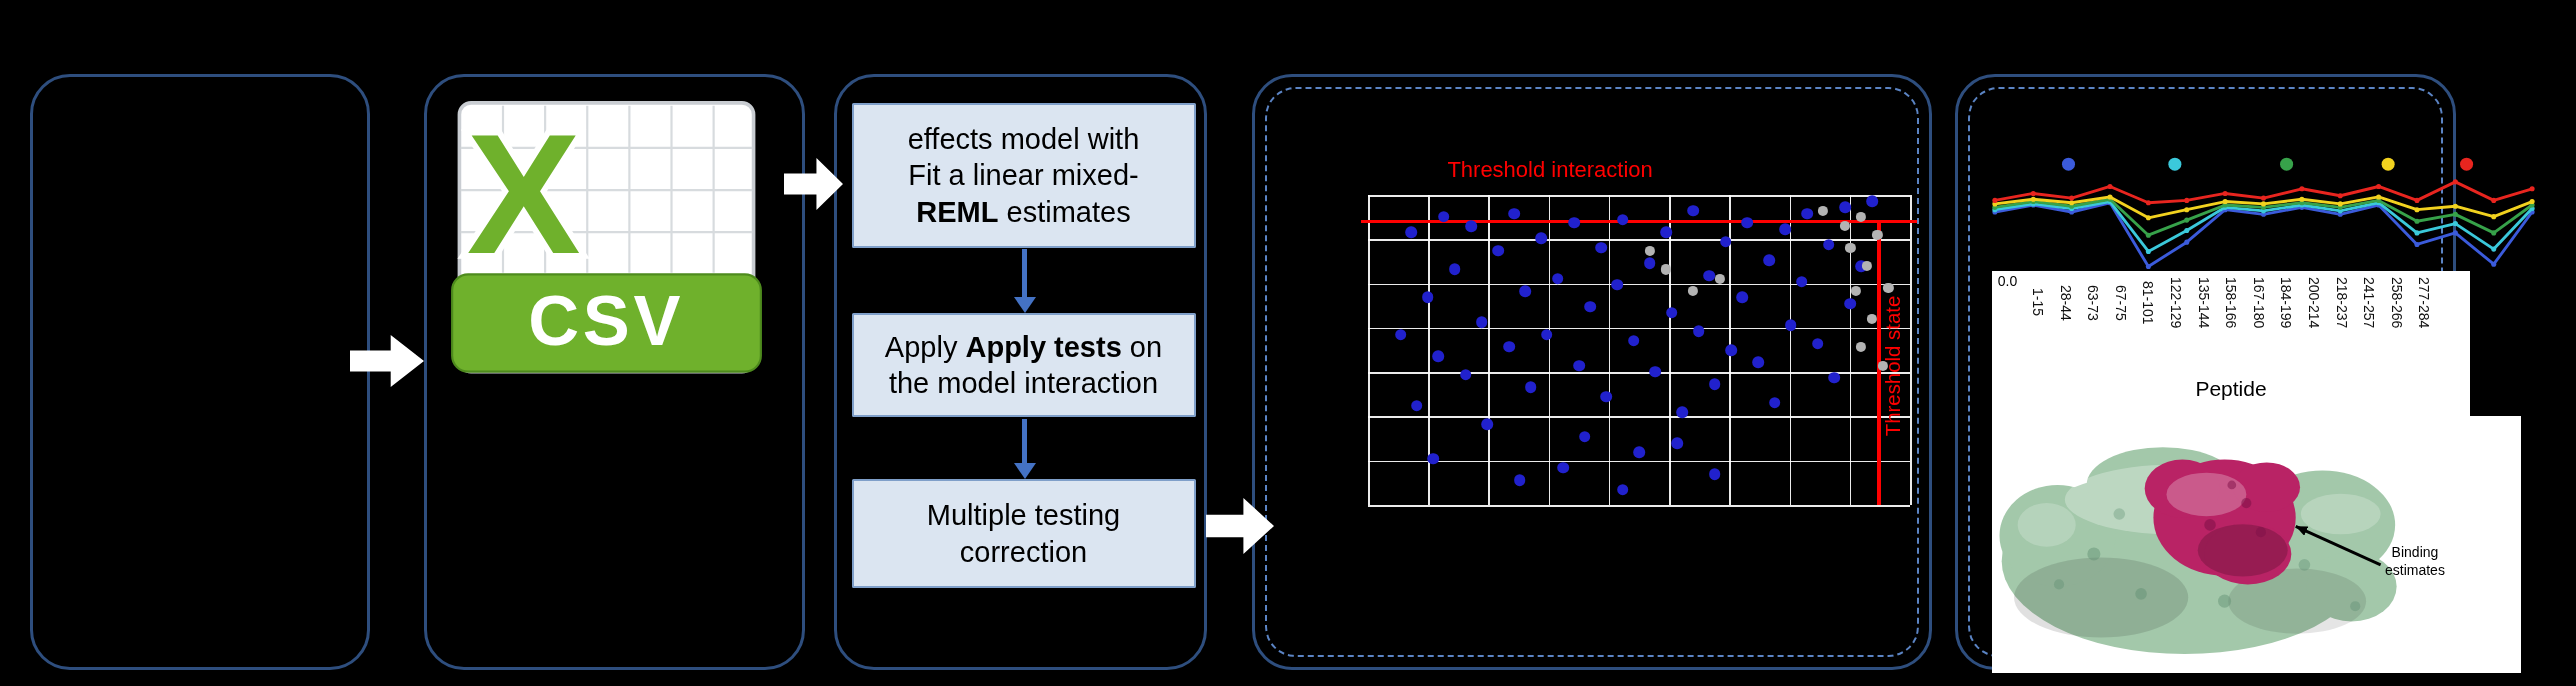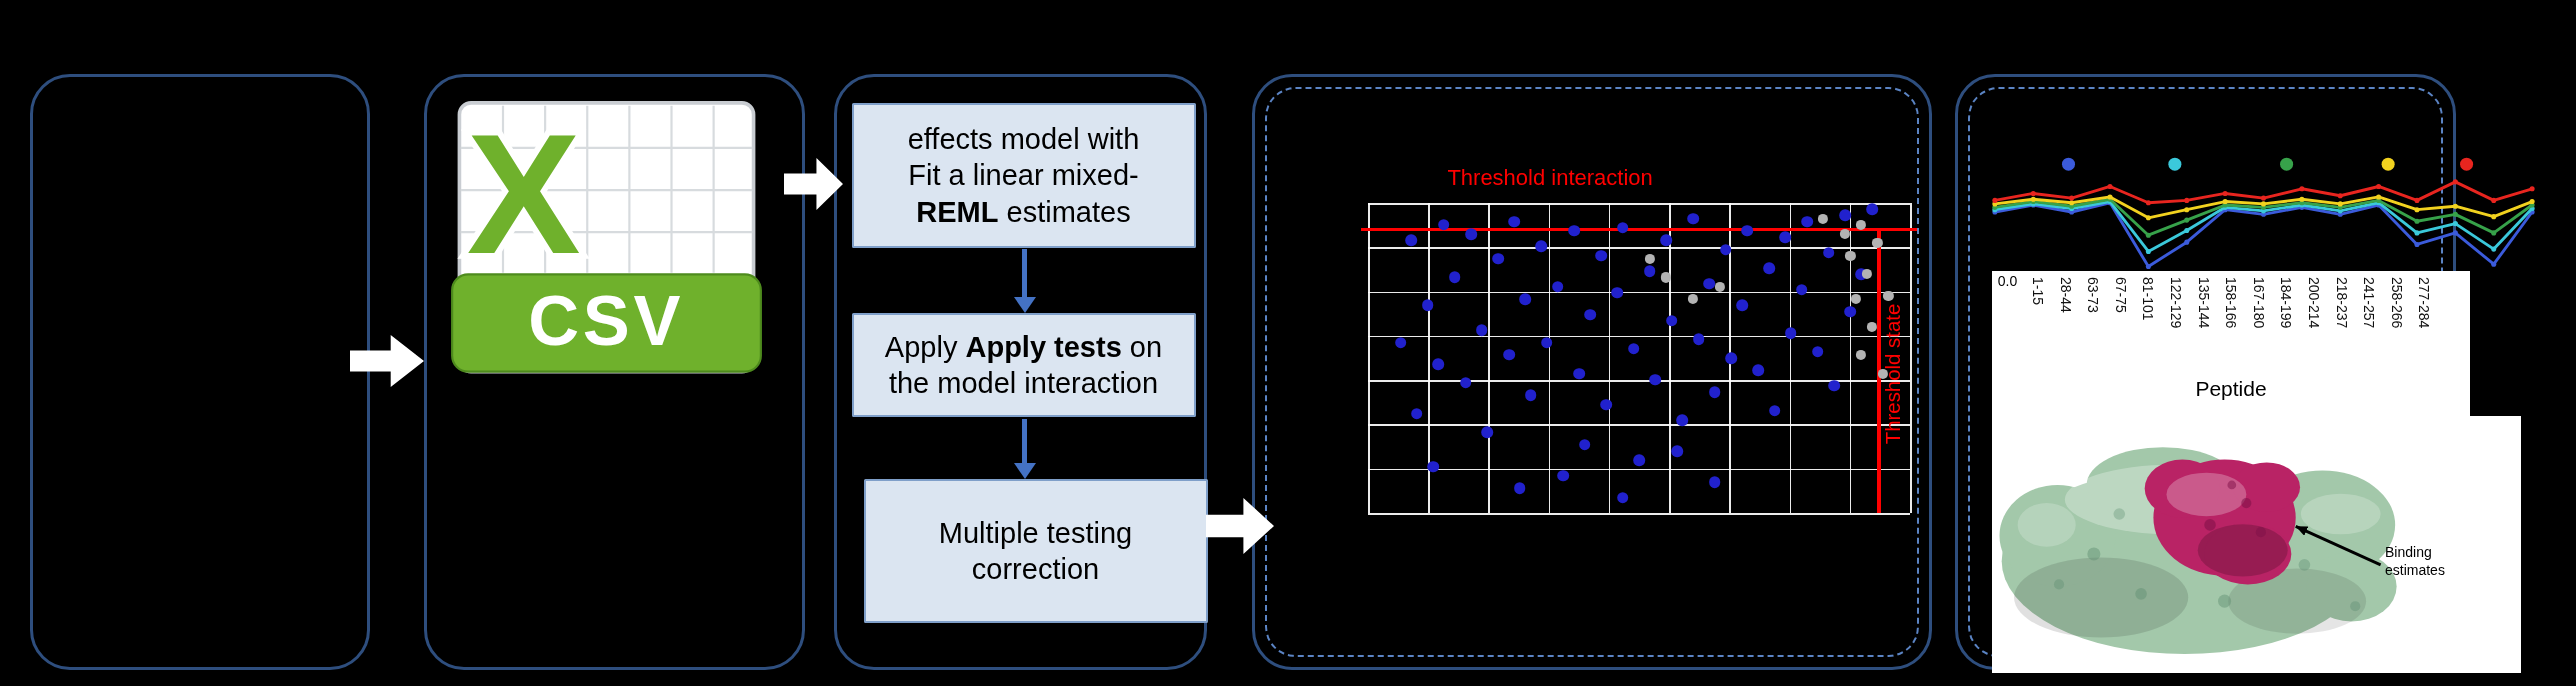--- a/index.html
+++ b/index.html
@@ -17,21 +17,21 @@
     border:2.2px solid var(--step-border,#7f9fc9);border-radius:1.5px;box-sizing:border-box;
     display:flex;flex-direction:column;justify-content:center;text-align:center;
     font-size:29px;line-height:1.25;color:#000;}
   .step-box b{font-weight:bold;}
 
   .varrow-stem{position:absolute;width:5.1px;background:var(--flow-arrow-blue,#4472c4);}
   .varrow-head{position:absolute;width:0;height:0;border-left:11px solid transparent;
     border-right:11px solid transparent;border-top:16px solid var(--flow-arrow-blue,#4472c4);}
 
   
-  #plot{position:absolute;left:113px;top:126px;width:542px;height:310px;}
+  #plot{position:absolute;left:113px;top:118px;width:542px;height:310px;}
   .gl{position:absolute;background:var(--grid-white,#fff);opacity:.92;z-index:1;}
   .gl.v{top:0;bottom:0;width:1.5px;}
   .gl.h{left:0;right:0;height:1.5px;}
   .thr{position:absolute;background:var(--threshold-red,#f00);z-index:2;}
   #thr-h{left:-7.3px;right:-7.3px;height:3.6px;}
   #thr-v{width:3.6px;bottom:0;}
   .pt{position:absolute;border-radius:50%;width:11.6px;height:11.6px;transform:translate(-50%,-50%);z-index:3;}
   .pt.small{width:10.2px;height:10.2px;}
   .thr-title{position:absolute;left:33.6%;top:-38px;transform:translateX(-50%);
     color:var(--threshold-red,#f00);font-size:22px;white-space:nowrap;z-index:4;}
@@ -78,21 +78,21 @@
         <div><span></span><b>REML</b><span> estimates</span></div>
       </div>
     <div class="varrow-stem" style="left:185px;top:172px;height:49px;"></div>
     <div class="varrow-head" style="left:177px;top:220px;"></div>
     <div class="step-box" style="top:236px;height:104px;">
         <div><span>Apply </span><b>Apply tests</b><span> on</span></div>
         <div><span>the model interaction</span></div>
       </div>
     <div class="varrow-stem" style="left:185px;top:342px;height:45px;"></div>
     <div class="varrow-head" style="left:177px;top:386px;"></div>
-    <div class="step-box" style="top:402px;height:144px;margin-left:12px;">
+    <div class="step-box" style="top:402px;height:109px;">
         <div><span>Multiple testing</span></div>
         <div><span>correction</span></div>
       </div>
   </div>
 
   <div class="block-arrow" style="left:1206px;top:498px;width:68px;height:56px;"></div>
 
   <div class="panel" id="panel-scatter" style="left:1252px;width:680px;">
     <div class="inner-dashed"></div>
     <div id="plot">
@@ -191,21 +191,21 @@
         <div class="pt small" style="left: 94%; top: 13%; background: rgb(179, 179, 179);"></div>
         <div class="pt small" style="left: 96%; top: 30%; background: rgb(179, 179, 179);"></div>
         <div class="pt small" style="left: 95%; top: 55%; background: rgb(179, 179, 179);"></div>
         <div class="pt small" style="left: 55%; top: 24%; background: rgb(179, 179, 179);"></div>
         <div class="pt small" style="left: 60%; top: 31%; background: rgb(179, 179, 179);"></div>
         <div class="pt small" style="left: 65%; top: 27%; background: rgb(179, 179, 179);"></div>
         <div class="pt small" style="left: 52%; top: 18%; background: rgb(179, 179, 179);"></div>
       </div>
   </div>
 
-  <div class="panel" id="panel-results" style="left:1955px;width:501px;">
+  <div class="panel" id="panel-results" style="left:1955px;width:501px;text-align:center;">
     <div class="inner-dashed"></div>
 
     <svg id="uptake" width="539" height="116" viewBox="0 0 741 160">
         <polyline points="0.0,80.0 52.9,70.4 105.9,80.0 158.8,67.2 211.7,155.2 264.6,121.6 317.6,76.8 370.5,83.2 423.4,73.6 476.4,83.2 529.3,70.4 582.2,124.8 635.1,108.8 688.1,152.0 741.0,80.0" fill="none" stroke="#3b5bdb" stroke-width="4" stroke-linejoin="round"></polyline>
         <circle cx="0" cy="80" r="3.5" fill="#3b5bdb"></circle>
         <circle cx="52.92857142857142" cy="70.4" r="3.5" fill="#3b5bdb"></circle>
         <circle cx="105.85714285714285" cy="80" r="3.5" fill="#3b5bdb"></circle>
         <circle cx="158.78571428571428" cy="67.2" r="3.5" fill="#3b5bdb"></circle>
         <circle cx="211.7142857142857" cy="155.2" r="3.5" fill="#3b5bdb"></circle>
         <circle cx="264.64285714285717" cy="121.6" r="3.5" fill="#3b5bdb"></circle>

